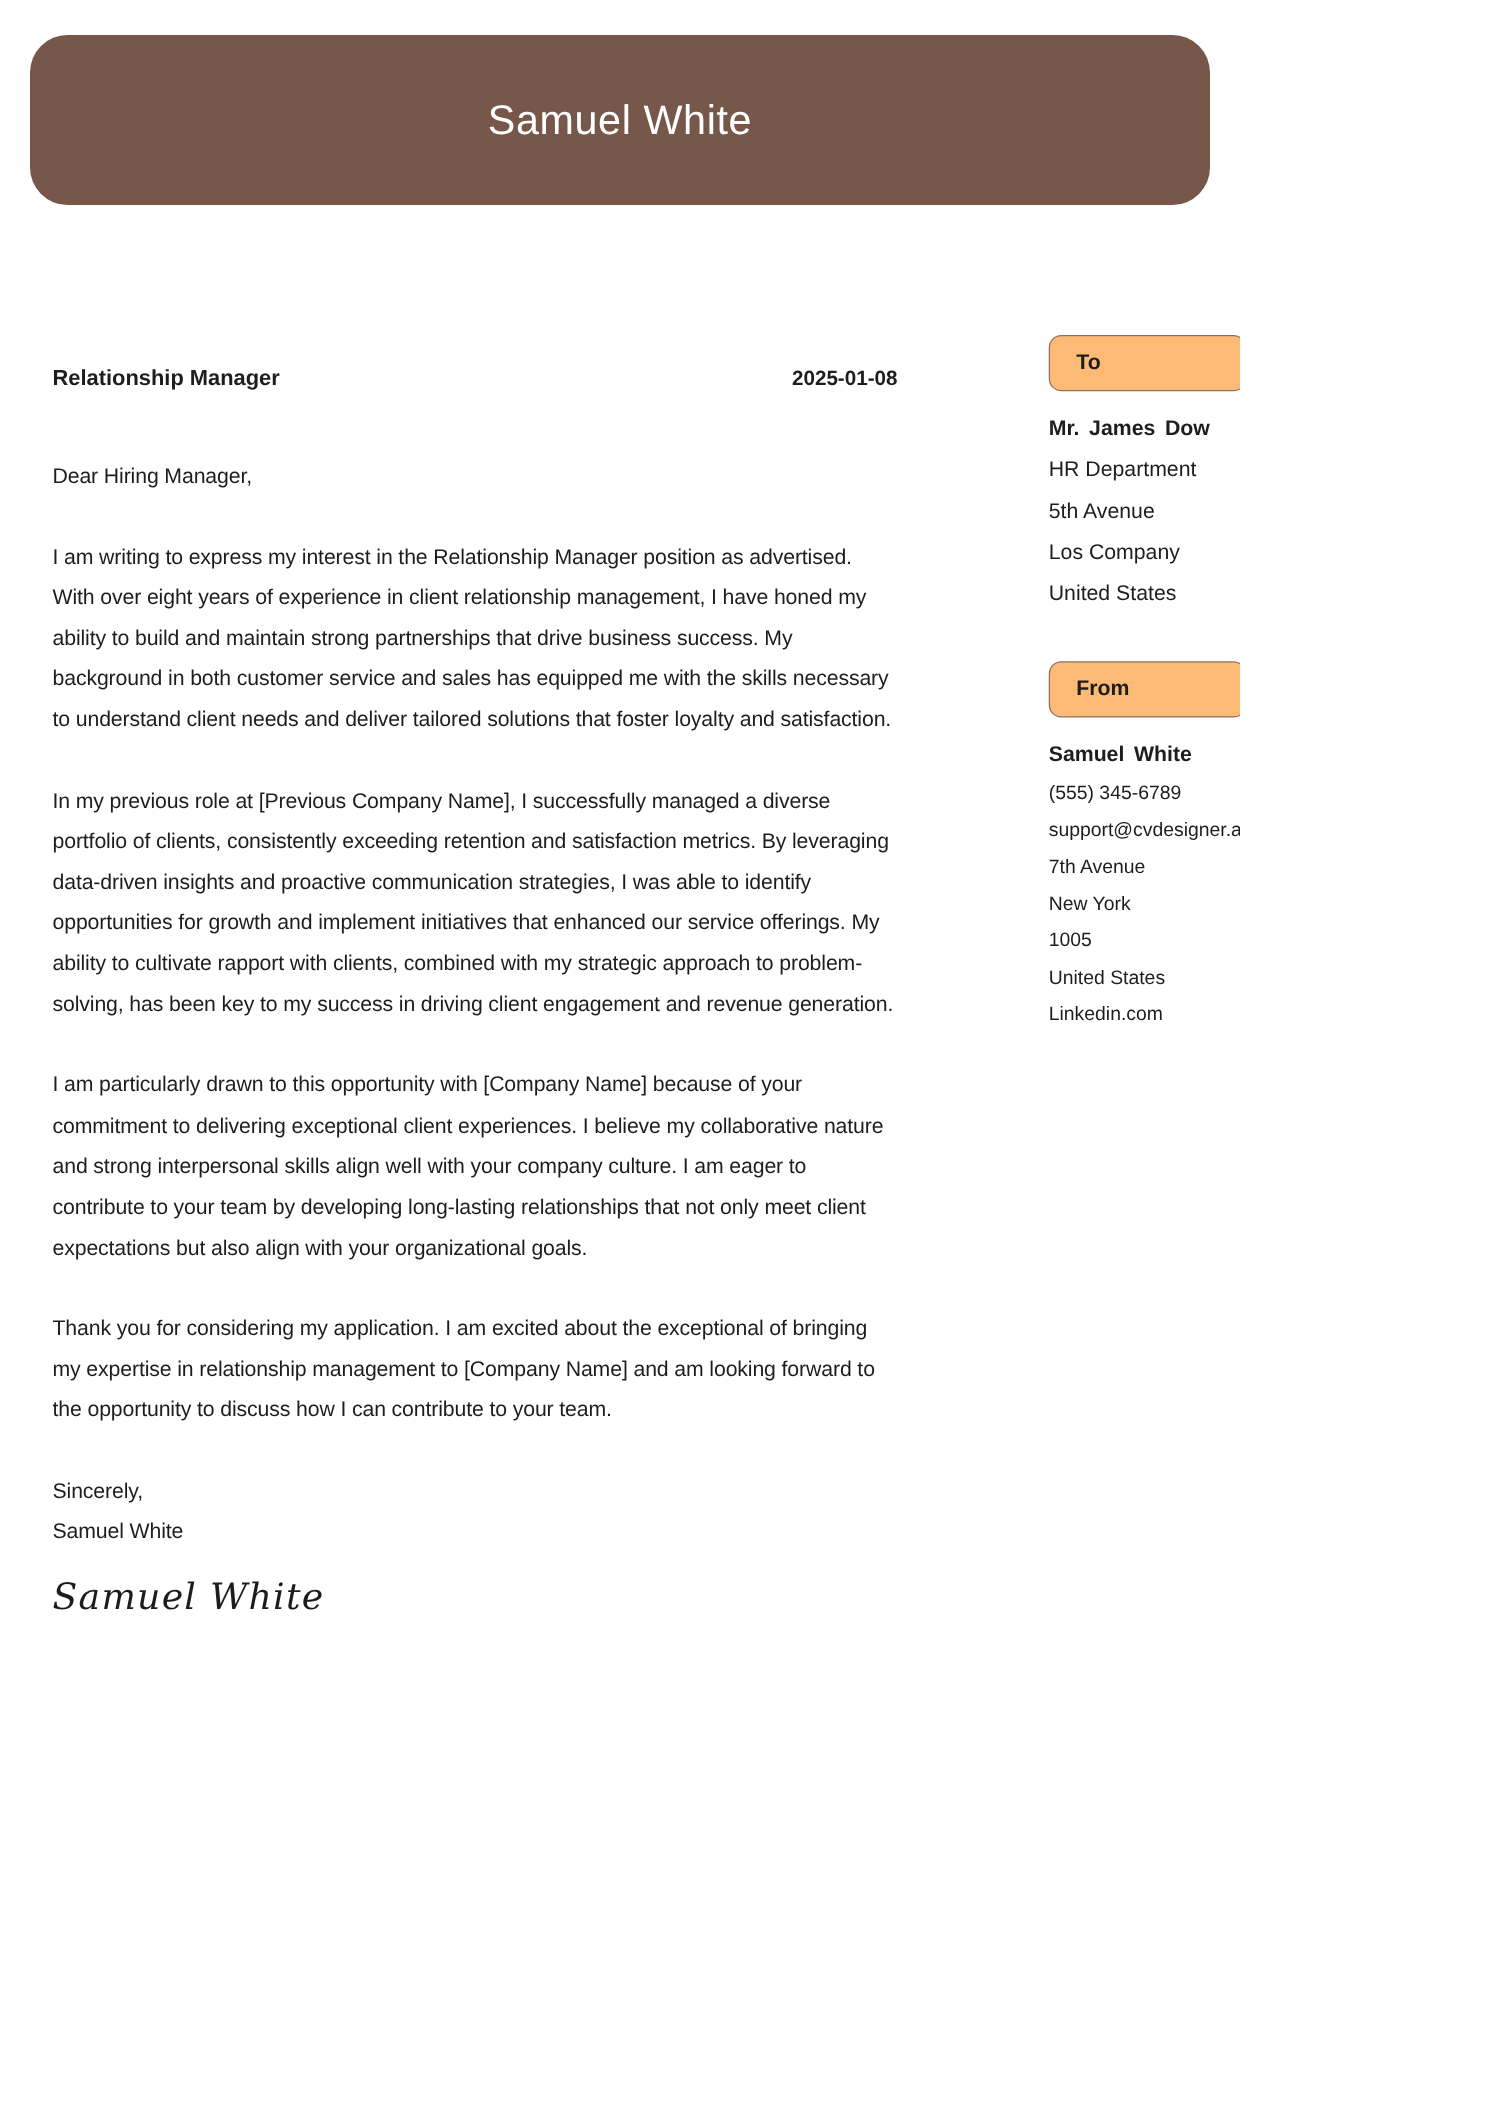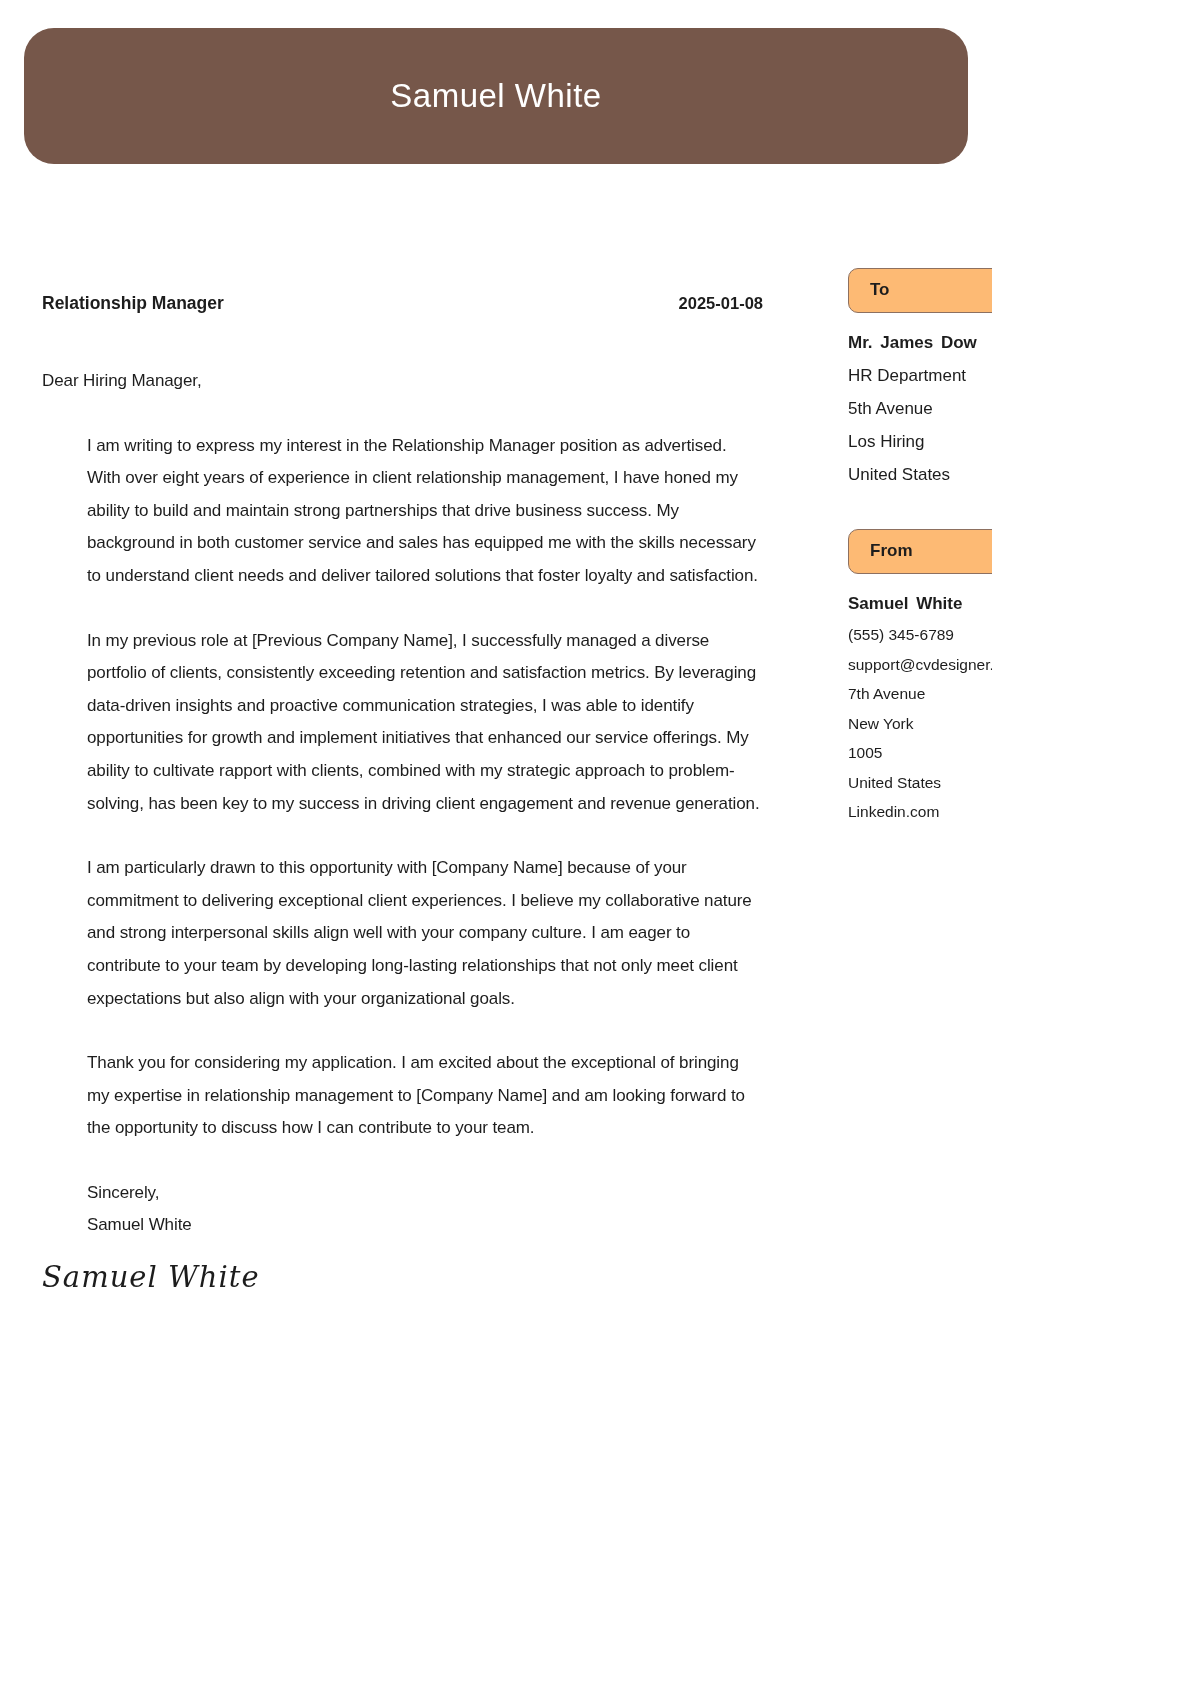--- a/index.html
+++ b/index.html
@@ -32,20 +32,21 @@
     font-size: 33px;
     font-weight: 500;
     letter-spacing: 0.5px;
   }
 
   
   .content {
     display: flex;
     margin-top: 104px;
     padding-left: 42px;
+    gap: 36px;
   }
   .left-col { width: 721px; }
   .right-col { width: 306px; margin-left: 85px; }
 
   .title-row {
     display: flex;
     justify-content: space-between;
     align-items: baseline;
     font-size: 17.5px;
     font-weight: 700;
@@ -54,21 +55,21 @@
   .title-row .date { font-size: 16.5px; margin-top: 23px; }
 
   .left-col p {
     width: 676px;
     font-size: 17px;
     line-height: 32.6px;
     letter-spacing: -0.1px;
     color: #1d1d1d;
   }
   p.salutation { margin-top: 50px; }
-  p.body-para  { margin-top: 32px; margin-left: 45px; }
+  p.body-para  { margin-top: 32px; }
   .closing-line { display: block; }
 
   .signature {
     margin-top: 18px;
     font-family: "DejaVu Serif", serif;
     font-style: italic;
     font-size: 29px;
     letter-spacing: 1px;
     color: #1c1c1c;
   }
@@ -128,21 +129,21 @@
 
     <aside class="right-col">
 
       <div class="label-box to">
         <span>To</span>
       </div>
       <div class="addr-block">
         <div class="addr-name">Mr. James Dow</div>
         <div class="addr-line">HR Department</div>
         <div class="addr-line">5th Avenue</div>
-        <div class="addr-line">Los Hiring</div>
+        <div class="addr-line">Los Company</div>
         <div class="addr-line">United States</div>
       </div>
 
       <div class="label-box from">
         <span>From</span>
       </div>
       <div class="addr-block">
         <div class="addr-name">Samuel White</div>
         <div class="contact-line">(555) 345-6789</div>
         <div class="contact-line">support@cvdesigner.ai</div>

